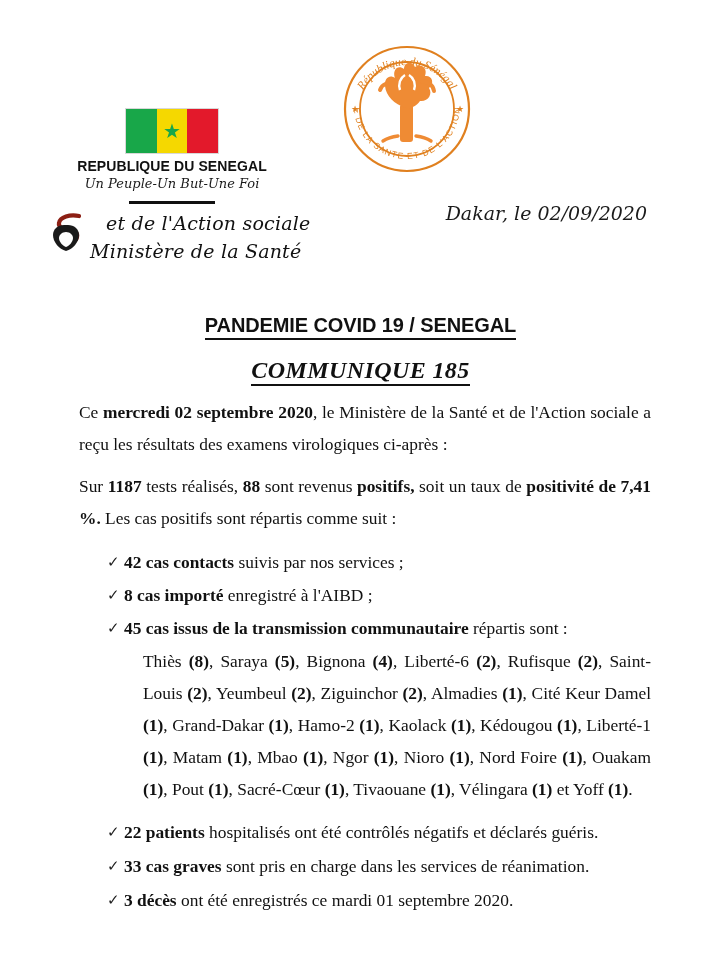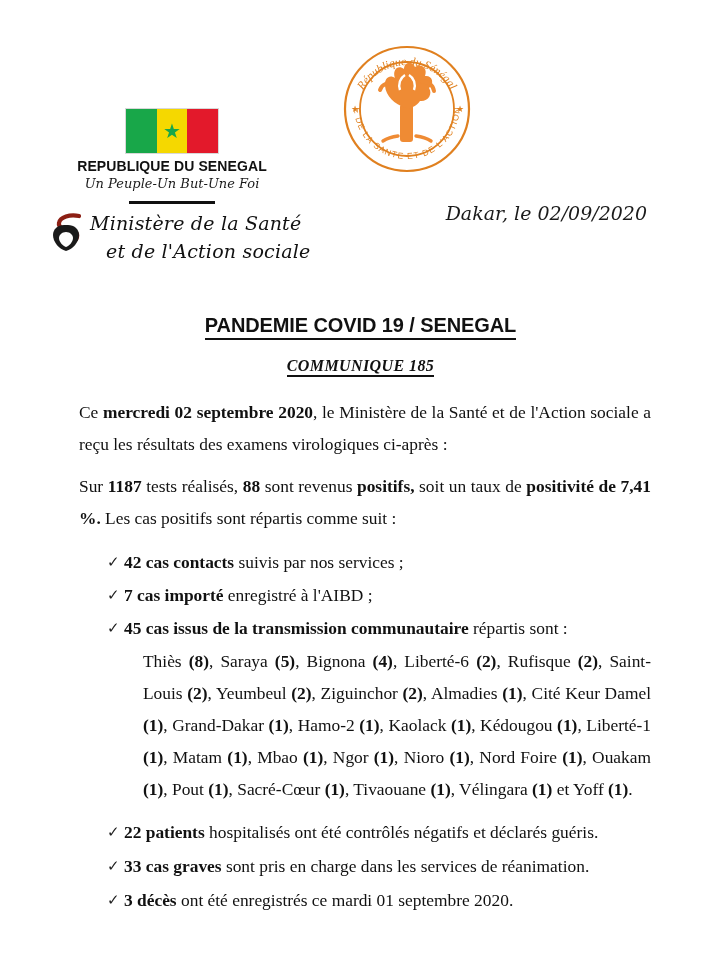--- a/index.html
+++ b/index.html
@@ -129,21 +129,21 @@
     letter-spacing: -0.1px;
     margin: 24px 0 0 0;
   }
   .doc-title span { border-bottom: 2.5px solid #111; padding-bottom: 2px; }
 
   .doc-subtitle {
     text-align: center;
     font-family: "Liberation Serif", "DejaVu Serif", serif;
     font-weight: bold;
     font-style: italic;
-    font-size: 16px;
+    font-size: 24px;
     letter-spacing: 0.4px;
     margin: 20px 0 0 0;
   }
   .doc-subtitle span { border-bottom: 2px solid #111; padding-bottom: 1px; }
 
   
   .body-area {
     position: absolute;
     left: 79px;
     top: 396px;
@@ -206,22 +206,22 @@
     <div class="head-rule"></div>
 
     <div class="ministry-wrap">
       <span class="ministry-logo">
         <svg viewBox="0 0 40 42" width="40" height="42" aria-hidden="true">
           <path d="M31 4 C22 2, 12 5, 11 11 C10 16, 17 17, 22 18 C27 19, 30 21, 29 25 C28 30, 20 33, 12 31" fill="none" stroke="#8c1f14" stroke-width="4.2" stroke-linecap="round"></path>
           <path d="M16 13 C10 13, 5 17, 5 23 C5 30, 11 37, 18 39 C25 37, 31 30, 31 23 C31 17, 26 13, 20 13 C18 13, 17 13, 16 13 Z" fill="#1a1a1a"></path>
           <path d="M18 20 C14 20, 11 23, 11 26 C11 30, 15 34, 18 35 C21 34, 25 30, 25 26 C25 23, 22 20, 18 20 Z" fill="#ffffff"></path>
         </svg>
       </span>
+      <div class="ministry-line second">et de l'Action sociale</div>
       <div class="ministry-line">Ministère de la Santé</div>
-      <div class="ministry-line second">et de l'Action sociale</div>
     </div>
   </div>
 
   <div class="seal">
     <svg viewBox="0 0 142 142" width="142" height="142" aria-hidden="true">
       <defs>
         <path id="arcTop" d="M 20 78 A 51 51 0 0 1 122 78" fill="none"></path>
         <path id="arcBot" d="M 18 68 A 53 53 0 0 0 124 68" fill="none"></path>
       </defs>
       <circle cx="71" cy="71" r="62" fill="none" stroke="#e0801f" stroke-width="2.2"></circle>
@@ -261,21 +261,21 @@
 
   <p class="para"><span>Ce </span><b>mercredi 02 septembre 2020</b><span>, le Ministère de la Santé et de l'Action sociale a reçu les résultats des examens virologiques ci-après :</span></p>
 
   <p class="para"><span>Sur </span><b>1187</b><span> tests réalisés, </span><b>88</b><span> sont revenus </span><b>positifs,</b><span> soit un taux de </span><b>positivité de 7,41 %.</b><span> Les cas positifs sont répartis comme suit :</span></p>
 
   <ul class="bullets">
     <li class="bullet">
       <span class="check">✓</span><b>42 cas contacts</b><span> suivis par nos services ;</span>
     </li>
     <li class="bullet">
-      <span class="check">✓</span><b>7 cas importé</b><span> enregistré à l'AIBD ;</span>
+      <span class="check">✓</span><b>8 cas importé</b><span> enregistré à l'AIBD ;</span>
     </li>
     <li class="bullet">
       <span class="check">✓</span><b>45 cas issus de la transmission communautaire</b><span> répartis sont :</span>
       <div class="locality-list"><span>Thiès </span><b>(8)</b><span>, </span><span>Saraya </span><b>(5)</b><span>, </span><span>Bignona </span><b>(4)</b><span>, </span><span>Liberté-6 </span><b>(2)</b><span>, </span><span>Rufisque </span><b>(2)</b><span>, </span><span>Saint-Louis </span><b>(2)</b><span>, </span><span>Yeumbeul </span><b>(2)</b><span>, </span><span>Ziguinchor </span><b>(2)</b><span>, </span><span>Almadies </span><b>(1)</b><span>, </span><span>Cité Keur Damel </span><b>(1)</b><span>, </span><span>Grand-Dakar </span><b>(1)</b><span>, </span><span>Hamo-2 </span><b>(1)</b><span>, </span><span>Kaolack </span><b>(1)</b><span>, </span><span>Kédougou </span><b>(1)</b><span>, </span><span>Liberté-1 </span><b>(1)</b><span>, </span><span>Matam </span><b>(1)</b><span>, </span><span>Mbao </span><b>(1)</b><span>, </span><span>Ngor </span><b>(1)</b><span>, </span><span>Nioro </span><b>(1)</b><span>, </span><span>Nord Foire </span><b>(1)</b><span>, </span><span>Ouakam </span><b>(1)</b><span>, </span><span>Pout </span><b>(1)</b><span>, </span><span>Sacré-Cœur </span><b>(1)</b><span>, </span><span>Tivaouane </span><b>(1)</b><span>, </span><span>Vélingara </span><b>(1)</b><span> et </span><span>Yoff </span><b>(1)</b><span>.</span></div>
     </li>
   </ul>
 
   <ul class="bullets trailing-bullets">
     <li class="bullet">
       <span class="check">✓</span><b>22 patients</b><span> hospitalisés ont été contrôlés négatifs et déclarés guéris.</span>

